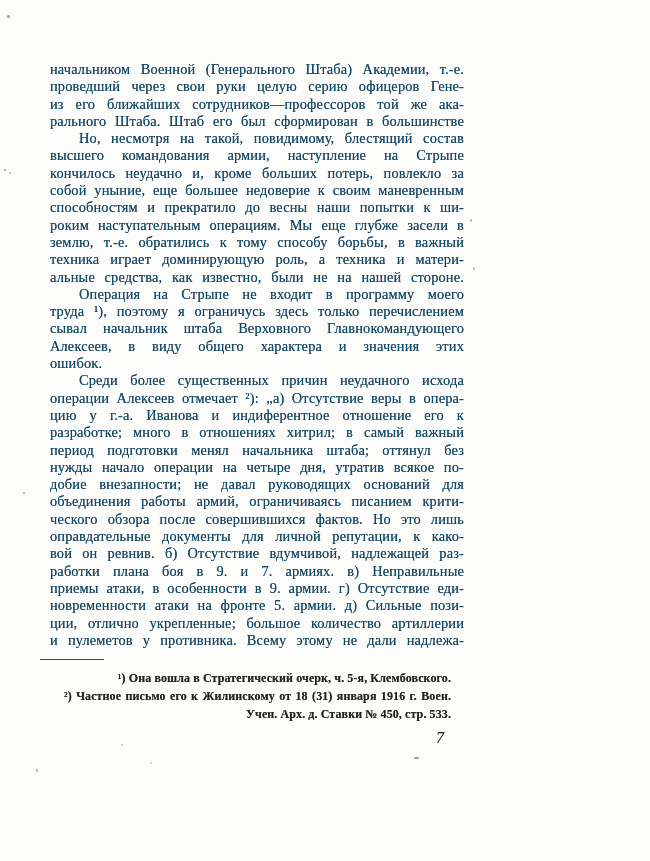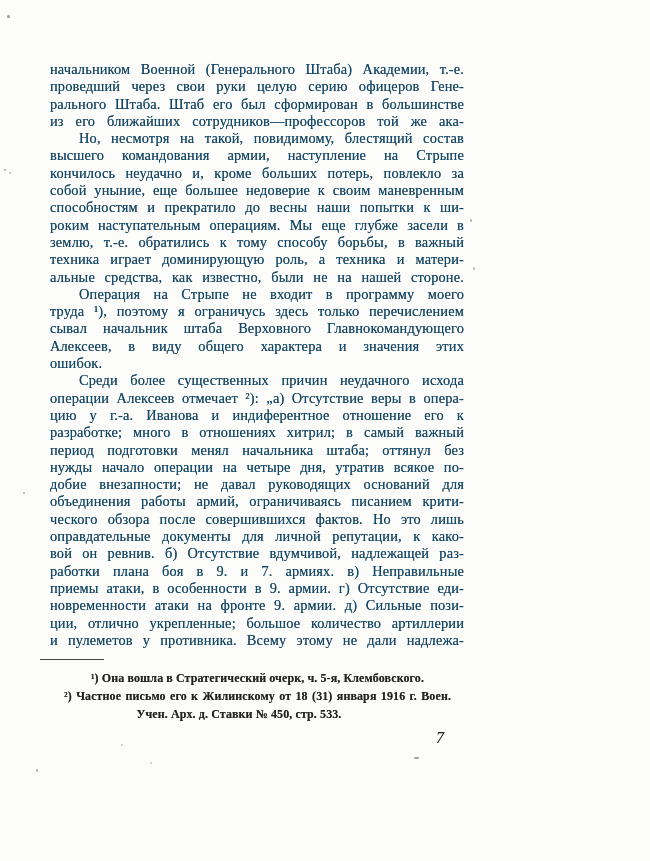--- a/index.html
+++ b/index.html
@@ -43,21 +43,21 @@
   .footnotes {
     position: absolute;
     left: 27px; top: 669px; width: 424px;
     font-size: 12px;
     line-height: 18.2px;
     font-weight: bold;
     color: #232321;
     letter-spacing: 0.1px;
     text-shadow: 0 0 0.3px rgba(30,30,30,0.6);
   }
-  .fn-line { text-align: center; height: 18.2px; }
+  .fn-line { text-align: right; height: 18.2px; }
   .fn-line.indent { text-indent: 37px; }
   .fn-line.justify { text-align: justify; text-align-last: justify; }
   .page-number {
     position: absolute;
     left: 436px; top: 729px;
     font-size: 16px;
     font-style: italic;
     color: #2a2a28;
     text-shadow: 0 0 0.3px rgba(30,30,30,0.5);
   }
@@ -69,22 +69,22 @@
 </style>
 </head>
 <body>
 
 <div class="page">
 
   <div class="main-text" id="main-text">
       <div class="paragraph">
         <div class="line">начальником Военной (Генерального Штаба) Академии, т.-е.</div>
         <div class="line">проведший через свои руки целую серию офицеров Гене-</div>
+        <div class="line">из его ближайших сотрудников—профессоров той же ака-</div>
         <div class="line">рального Штаба. Штаб его был сформирован в большинстве</div>
-        <div class="line">из его ближайших сотрудников—профессоров той же ака-</div>
       </div>
       <div class="paragraph">
         <div class="line indent">Но, несмотря на такой, повидимому, блестящий состав</div>
         <div class="line">высшего командования армии, наступление на Стрыпе</div>
         <div class="line">кончилось неудачно и, кроме больших потерь, повлекло за</div>
         <div class="line">собой уныние, еще большее недоверие к своим маневренным</div>
         <div class="line">способностям и прекратило до весны наши попытки к ши-</div>
         <div class="line">роким наступательным операциям. Мы еще глубже засели в</div>
         <div class="line">землю, т.-е. обратились к тому способу борьбы, в важный</div>
         <div class="line">техника играет доминирующую роль, а техника и матери-</div>
@@ -104,21 +104,21 @@
         <div class="line">разработке; много в отношениях хитрил; в самый важный</div>
         <div class="line">период подготовки менял начальника штаба; оттянул без</div>
         <div class="line">нужды начало операции на четыре дня, утратив всякое по-</div>
         <div class="line">добие внезапности; не давал руководящих оснований для</div>
         <div class="line">объединения работы армий, ограничиваясь писанием крити-</div>
         <div class="line">ческого обзора после совершившихся фактов. Но это лишь</div>
         <div class="line">оправдательные документы для личной репутации, к како-</div>
         <div class="line">вой он ревнив. б) Отсутствие вдумчивой, надлежащей раз-</div>
         <div class="line">работки плана боя в 9. и 7. армиях. в) Неправильные</div>
         <div class="line">приемы атаки, в особенности в 9. армии. г) Отсутствие еди-</div>
-        <div class="line">новременности атаки на фронте 9. армии. д) Сильные пози-</div>
+        <div class="line">новременности атаки на фронте 5. армии. д) Сильные пози-</div>
         <div class="line">ции, отлично укрепленные; большое количество артиллерии</div>
         <div class="line">и пулеметов у противника. Всему этому не дали надлежа-</div>
       </div>
     </div>
 
   <div class="fn-separator"></div>
 
   <div class="footnotes" id="footnotes">
       <div class="fn-line indent">¹) Она вошла в Стратегический очерк, ч. 5-я, Клембовского.</div>
       <div class="fn-line indent justify">²) Частное письмо его к Жилинскому от 18 (31) января 1916 г. Воен.</div>

